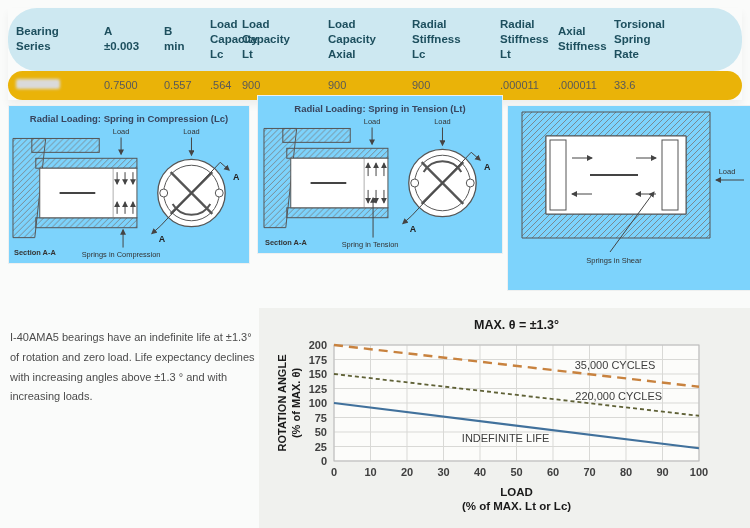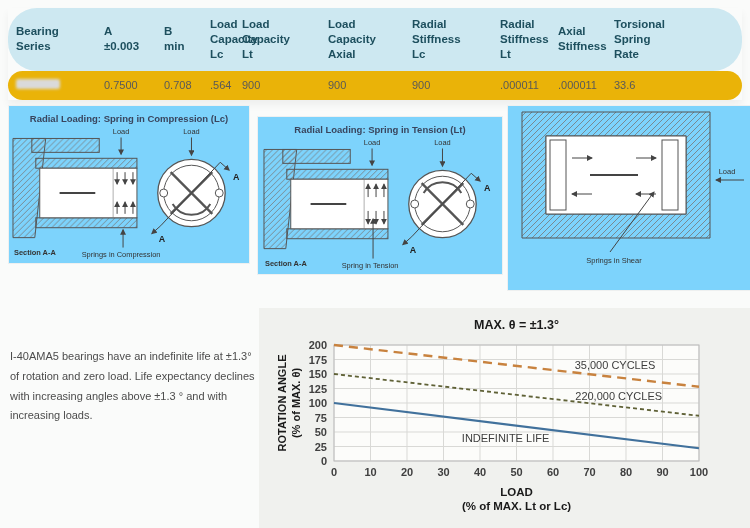--- a/index.html
+++ b/index.html
@@ -41,21 +41,21 @@
     padding-top:7px;padding-bottom:2px;
   }
   .diag-card svg{display:block;margin:0 auto;}
   svg text{font-family:"Liberation Sans",sans-serif;}
   .dlabel{font-size:7.5px;fill:#333;}
   .dlabel-b{font-size:7.5px;font-weight:600;fill:#333;}
   .albl{font-size:9px;font-weight:bold;fill:#222;}
   
   .note{
     position:absolute;left:10px;top:328px;width:250px;
-    font-size:11px;line-height:1.8;color:#4c4c4c;margin-top:19px;
+    font-size:11px;line-height:1.8;color:#4c4c4c;
   }
   
   .chart-card{
     position:absolute;left:259px;top:308px;width:491px;height:220px;
     background:#f0f1ee;
   }
 </style>
 </head>
 <body>
 
@@ -82,21 +82,21 @@
 Stiffness</div>
       <div class="th">Torsional
 Spring
 Rate</div>
     </div>
   <div class="trow tbody">
       <div class="td">
         <div class="redacted"></div>
       </div>
       <div class="td">0.7500</div>
-      <div class="td">0.708</div>
+      <div class="td">0.557</div>
       <div class="td">.564</div>
       <div class="td">900</div>
       <div class="td">900</div>
       <div class="td">900</div>
       <div class="td">.000011</div>
       <div class="td">.000011</div>
       <div class="td">33.6</div>
     </div>
 </div>
 
@@ -147,21 +147,21 @@
     <line x1="152" y1="100" x2="143" y2="108" stroke="#444" marker-end="url(#ar1)"></line>
     <text class="albl" x="225" y="54">A</text>
     <text class="albl" x="150" y="116">A</text>
 
     <text class="dlabel-b" x="4" y="130">Section A-A</text>
     <line x1="114" y1="122" x2="114" y2="104" stroke="#444" marker-end="url(#ar1)"></line>
     <text class="dlabel" x="112" y="132" text-anchor="middle">Springs in Compression</text>
   </svg>
 </div>
 
-<div class="diag-card" style="left:257px;top:116px;width:244px;height:157px;">
+<div class="diag-card" style="left:257px;top:95px;width:244px;height:157px;">
   <div class="diag-title">Radial Loading: Spring in Tension (Lt)</div>
   <svg width="238" height="136" viewBox="0 0 240 136">
     <defs>
       <pattern id="h2" width="6" height="6" patternUnits="userSpaceOnUse">
         <path d="M-1,7 L7,-1" stroke="#777" stroke-width="0.8"></path>
       </pattern>
       <marker id="ar2" markerWidth="7" markerHeight="7" refX="5" refY="3" orient="auto">
         <path d="M0,0 L6,3 L0,6 Z" fill="#444"></path>
       </marker>
     </defs>

